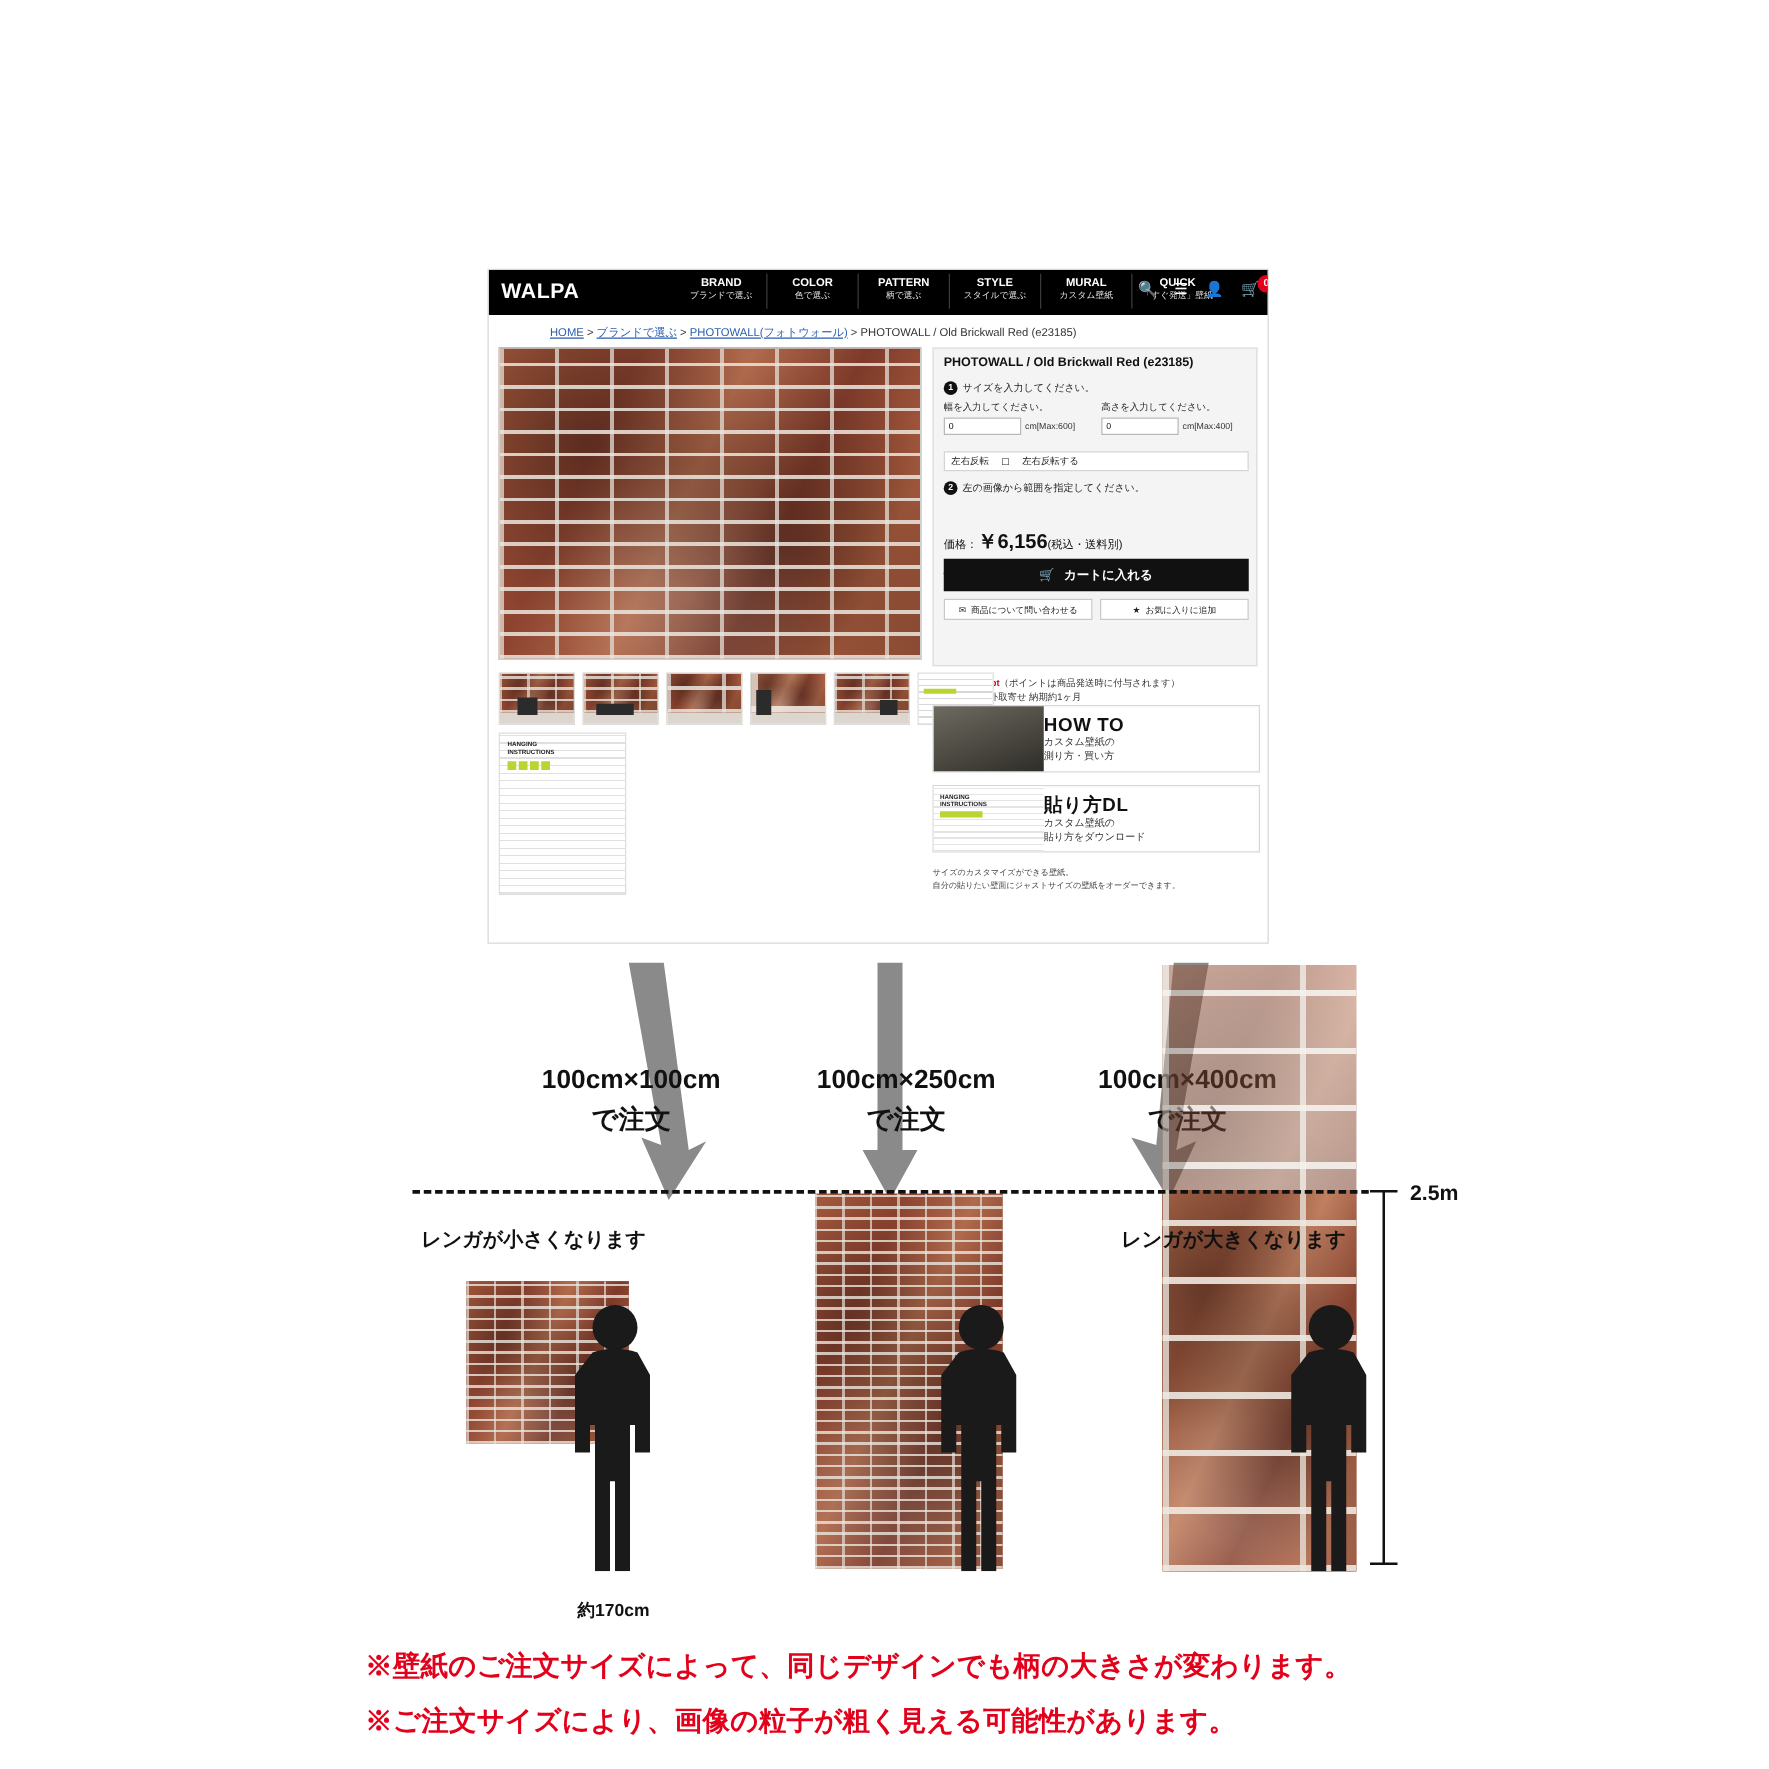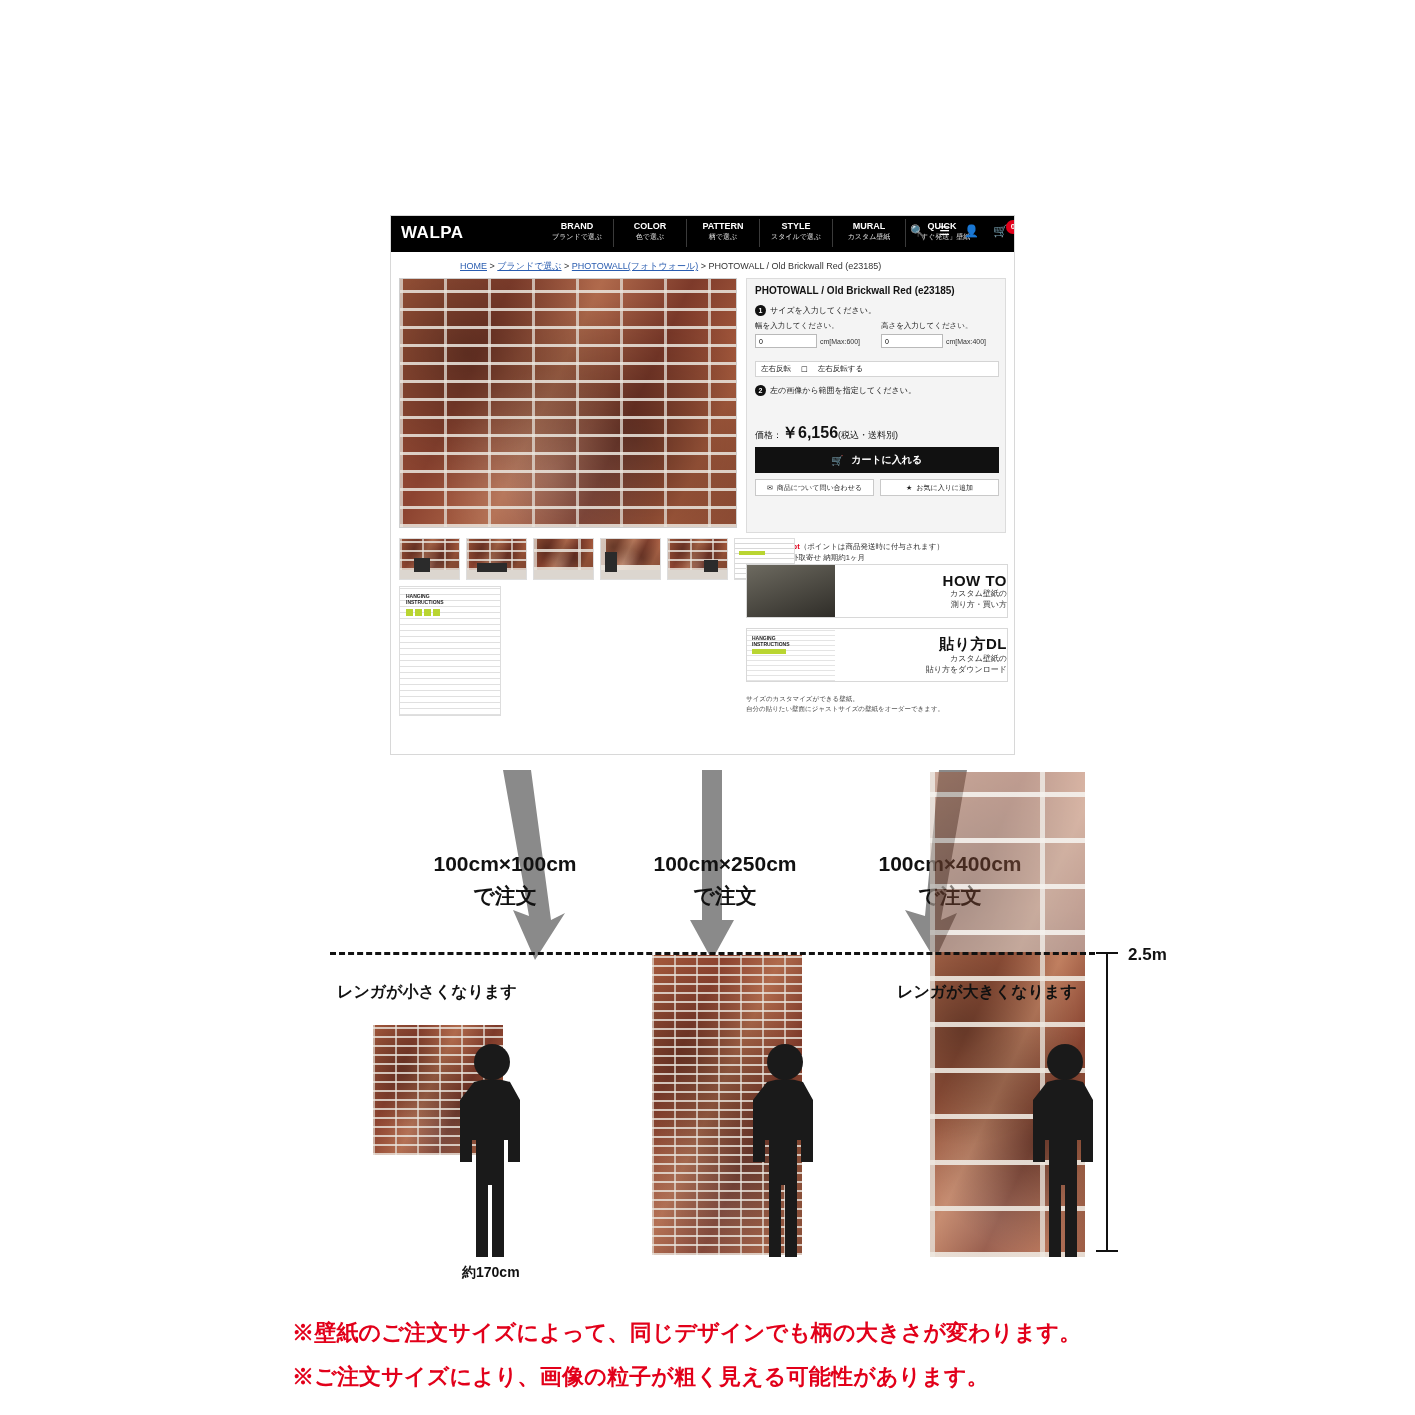--- a/index.html
+++ b/index.html
@@ -34,21 +34,21 @@
   .navitem .en{font-size:9px;font-weight:bold;display:block;line-height:11px;}
   .navitem .jp{font-size:7px;display:block;line-height:10px;color:#e4e4e4;}
   .navicons{position:absolute;right:8px;top:8px;display:flex;align-items:center;gap:14px;color:#fff;font-size:12px;}
   .cartwrap{position:relative;}
   .cartbadge{
     position:absolute;right:-12px;top:-4px;width:14px;height:14px;border-radius:50%;
     background:#e2001a;color:#fff;font-size:8px;line-height:14px;text-align:center;font-weight:bold;
   }
 
   
-  .crumb{position:absolute;left:26px;top:44px;font-size:9px;color:#333;padding-left:43px;}
+  .crumb{position:absolute;left:6px;top:44px;font-size:9px;color:#333;padding-left:43px;}
   .crumb a{color:#2a5db0;text-decoration:underline;}
 
   
   .brickmain{
     position:absolute;left:8px;top:62px;width:338px;height:250px;
     border:1px solid #cfcfcf;box-sizing:border-box;
   }
   
   .brick{
     background-color:#8d4a35;
@@ -140,21 +140,21 @@
   .bigdoc .dots i{width:7px;height:7px;background:#b9d531;display:block;}
 
   
   .howto{
     position:absolute;left:355px;top:348px;width:260px;height:52px;border:1px solid #d8d8d8;background:#fff;display:flex;
   }
   .howto .pic{width:88px;height:100%;background:linear-gradient(160deg,#6d6a60,#2f2d28);position:relative;overflow:hidden;}
   .howto .pic.doc2{background:#fff;background-image:repeating-linear-gradient(0deg,#e4e4e4 0 1px, rgba(0,0,0,0) 1px 5px);}
   .howto .pic.doc2 .g{position:absolute;left:5px;top:20px;width:34px;height:5px;background:#b9d531;}
   .howto .pic.doc2 .h{position:absolute;left:5px;top:6px;font-size:5px;font-weight:bold;color:#222;line-height:6px;}
-  .howto .txt{flex:1;display:flex;flex-direction:column;align-items:flex-end;justify-content:center;}
+  .howto .txt{flex:1;display:flex;flex-direction:column;align-items:flex-start;justify-content:center;}
   .howto .big{font-size:15px;font-weight:bold;letter-spacing:.5px;}
   .howto .sm{font-size:8px;color:#333;line-height:1.35;text-align:center;}
   .howto2{top:412px;}
   .shotnote{position:absolute;left:355px;top:478px;font-size:6.5px;color:#444;line-height:1.5;width:250px;}
 
   
   .arrow{position:absolute;}
 
   
   .olabel{position:absolute;text-align:center;font-size:21px;font-weight:bold;line-height:1.5;color:#111;}
@@ -169,21 +169,21 @@
   .dimlabel{position:absolute;left:1128px;top:945px;font-size:17px;font-weight:bold;}
 
   
   .wallpanel{position:absolute;}
 
   .capsmall{position:absolute;font-size:16px;font-weight:bold;color:#111;}
 
   
   .person{position:absolute;width:80px;height:215px;}
 
-  .approx{position:absolute;font-size:14px;font-weight:bold;}
+  .approx{position:absolute;font-size:14px;font-weight:bold;margin-top:16px;}
 
   
   .rednote{
     position:absolute;left:292px;font-size:22px;font-weight:bold;color:#e2001a;letter-spacing:.2px;
   }
   .rn1{top:1318px;}
   .rn2{top:1362px;}
 </style>
 </head>
 <body>

